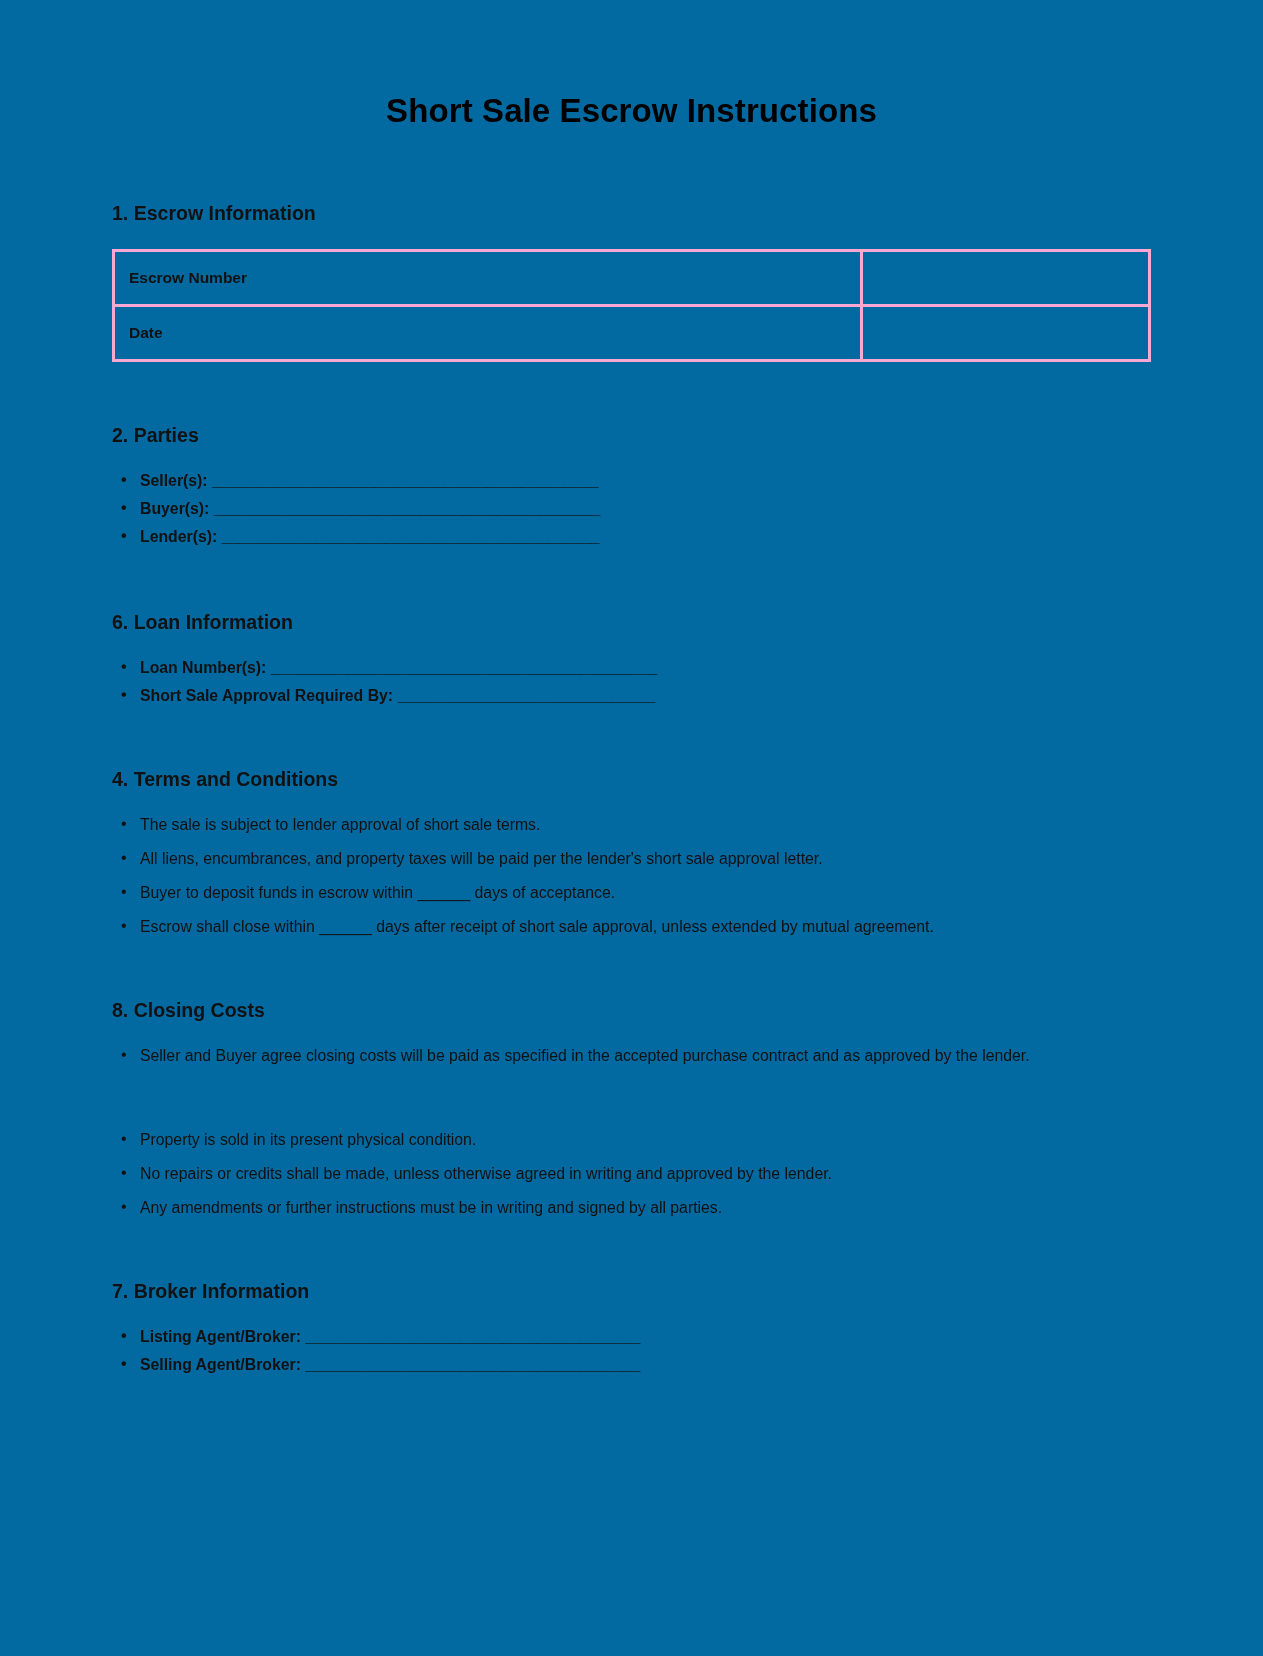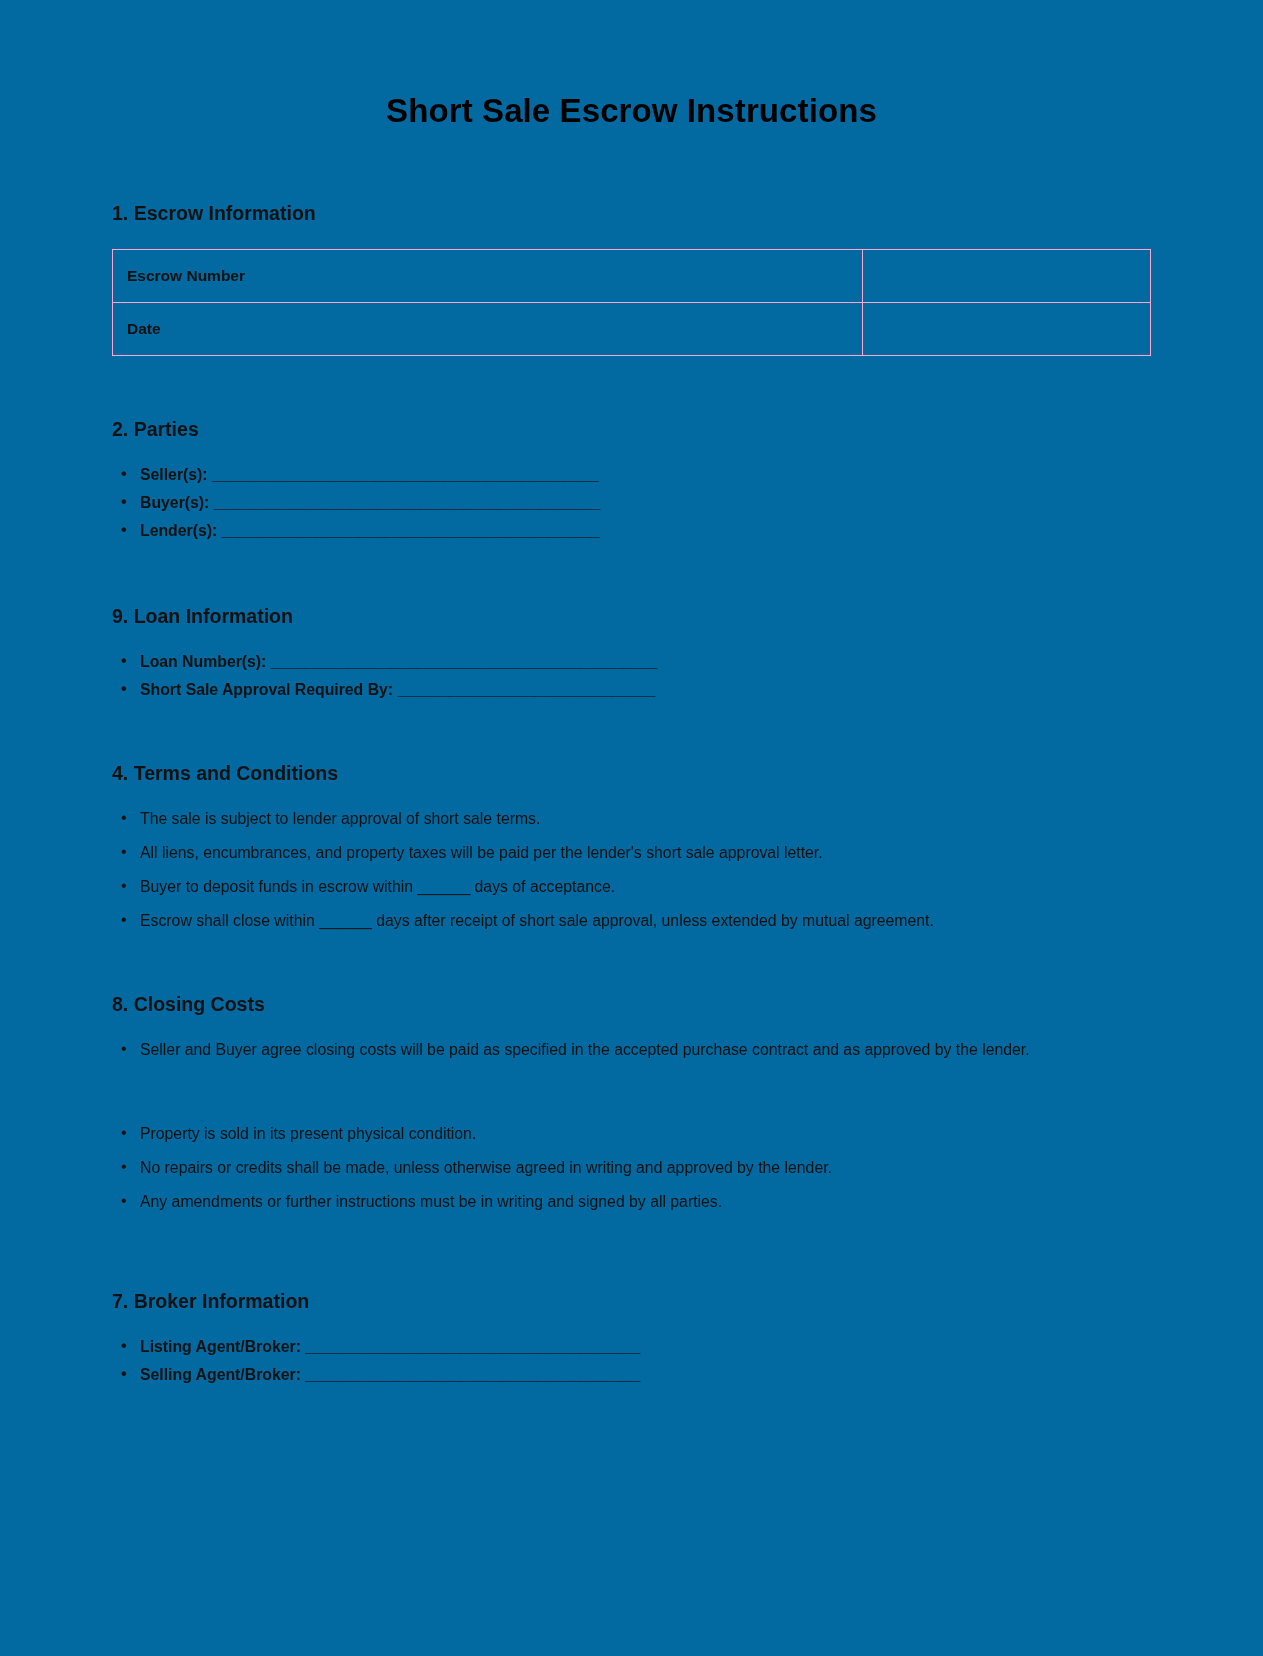--- a/index.html
+++ b/index.html
@@ -38,30 +38,30 @@
     font-weight: bold;
     color: #111111;
     margin: 0;
   }
   #section-1 { margin-top: 72px; }
   #section-2 { margin-top: 62px; }
   #section-3 { margin-top: 62px; }
   #section-4 { margin-top: 60px; }
   #section-5 { margin-top: 60px; }
   #section-6 { margin-top: 60px; }
-  #section-7 { margin-top: 76px; }
+  #section-7 { margin-top: 60px; }
 
   table.info-table {
     width: 100%;
     border-collapse: collapse;
     margin-top: 24px;
     table-layout: fixed;
   }
   table.info-table td {
-    border: 1px solid #f9a8d4;
+    border: 3px solid #f9a8d4;
     height: 36px;
     padding: 8px 14px;
     font-size: 15.5px;
     vertical-align: middle;
   }
   table.info-table td.label-cell {
     width: 73.5%;
     font-weight: bold;
     color: #111111;
   }
@@ -127,21 +127,21 @@
   <div class="section" id="section-2">
     <h2 class="section-heading">2. Parties</h2>
     <ul class="bullets tight">
       <li class="bold-item"><span>Seller(s): </span><span class="fill">_____________________________________________</span></li>
       <li class="bold-item"><span>Buyer(s): </span><span class="fill">_____________________________________________</span></li>
       <li class="bold-item"><span>Lender(s): </span><span class="fill">____________________________________________</span></li>
     </ul>
   </div>
 
   <div class="section" id="section-3">
-    <h2 class="section-heading">9. Loan Information</h2>
+    <h2 class="section-heading">6. Loan Information</h2>
     <ul class="bullets tight">
       <li class="bold-item"><span>Loan Number(s): </span><span class="fill">_____________________________________________</span></li>
       <li class="bold-item"><span>Short Sale Approval Required By: </span><span class="fill">______________________________</span></li>
     </ul>
   </div>
 
   <div class="section" id="section-4">
     <h2 class="section-heading">4. Terms and Conditions</h2>
     <ul class="bullets">
       <li>The sale is subject to lender approval of short sale terms.</li>

